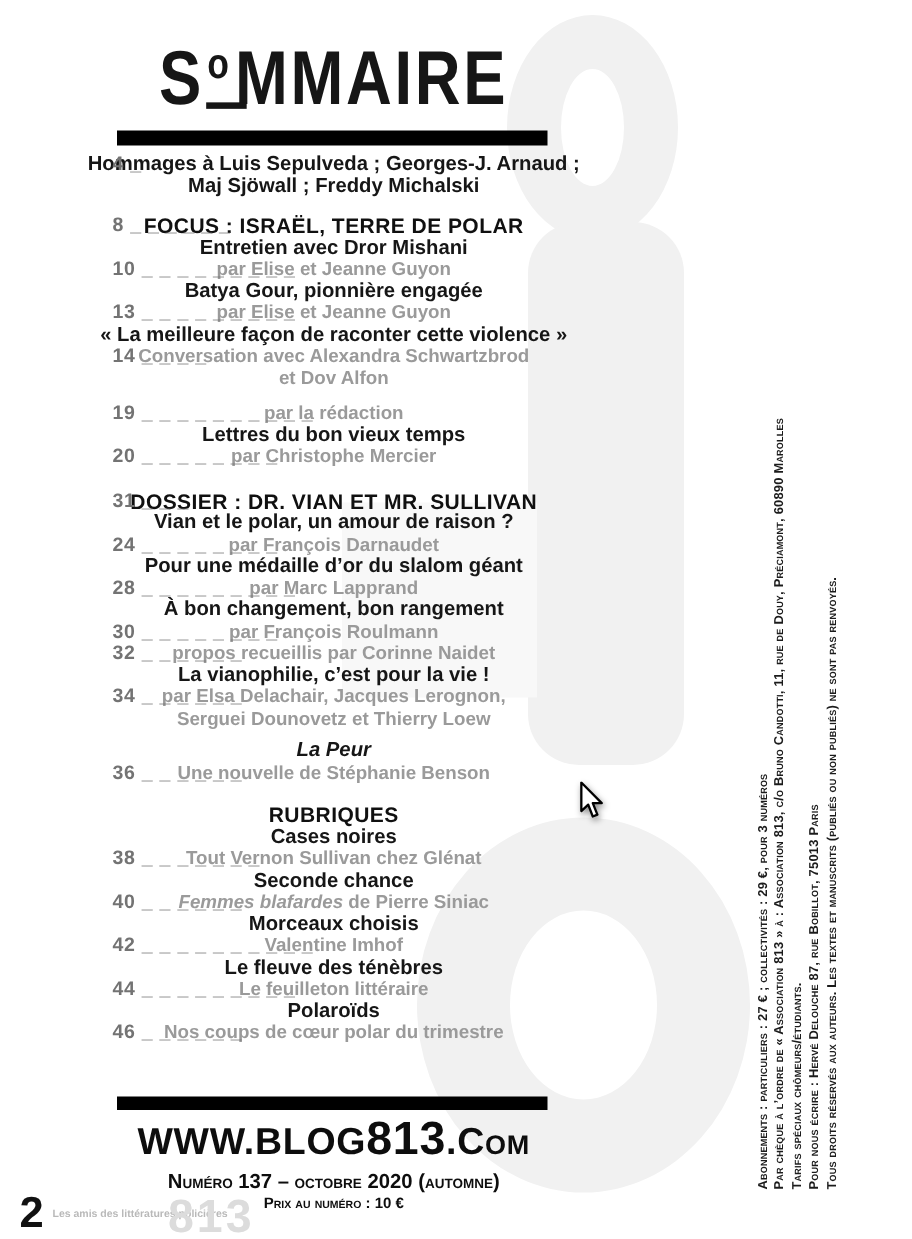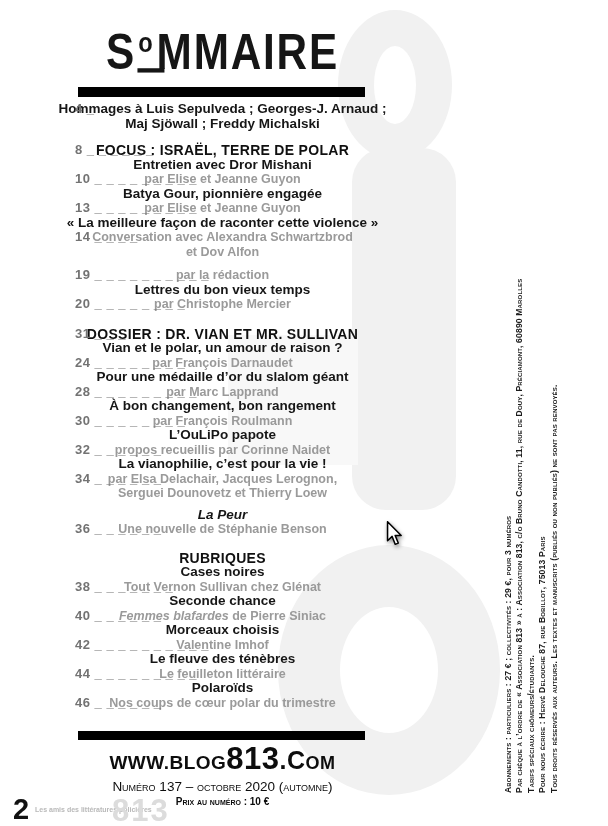--- a/index.html
+++ b/index.html
@@ -33,22 +33,22 @@
   .pfx{position:absolute;left:20px;top:0;font-weight:700;font-size:13px;letter-spacing:.5px;color:#737373;}
   .t-bold{font-weight:700;font-size:13.5px;color:#161616;}
   .t-head{font-weight:700;font-size:14px;letter-spacing:.3px;color:#101010;}
   .t-gray{font-weight:700;font-size:12.5px;color:#9a9a9a;}
   .t-italic{font-style:italic;}
   .t-gray i{font-style:italic;}
   .g7{height:7px;} .g9{height:9px;} .g12{height:12px;} .g14{height:14px;} .g15{height:15px;}
   
   .ftr{position:absolute;left:55px;top:744px;width:335px;text-align:center;z-index:2;color:#0d0d0d;}
   .site{font-weight:800;font-variant:small-caps;letter-spacing:.5px;line-height:30px;white-space:nowrap;}
-  .site .s1{font-size:19px;} .site .s2{font-size:31px;} .site .s3{font-size:25px;}
-  .issue{font-weight:400;font-variant:small-caps;font-size:13.5px;line-height:15px;}
+  .site .s1{font-size:25px;} .site .s2{font-size:31px;} .site .s3{font-size:25px;}
+  .issue{font-weight:700;font-variant:small-caps;font-size:13.5px;line-height:15px;}
   .price{font-weight:700;font-variant:small-caps;font-size:10px;line-height:15px;}
   
   .sidebar{
     position:absolute;left:503px;top:793px;width:575px;z-index:2;
     transform:rotate(-90deg);transform-origin:0 0;
   }
   .sb-line{
     font-size:8.6px;font-weight:700;font-variant:small-caps;letter-spacing:.15px;
     line-height:11.4px;color:#1b1b1b;white-space:nowrap;
   }
@@ -89,21 +89,20 @@
   <div class="tl t-bold"><span>Lettres du bon vieux temps</span></div>
   <div class="tl t-gray"><span class="pfx">20 _ _ _ _ _ _ _ _</span><span>par Christophe Mercier</span></div>
   <div class="g15"></div>
   <div class="tl t-head"><span class="pfx">31 _ _ _</span><span>DOSSIER : DR. VIAN ET MR. SULLIVAN</span></div>
   <div class="tl t-bold"><span>Vian et le polar, un amour de raison ?</span></div>
   <div class="tl t-gray"><span class="pfx">24 _ _ _ _ _ _ _ _</span><span>par François Darnaudet</span></div>
   <div class="tl t-bold"><span>Pour une médaille d’or du slalom géant</span></div>
   <div class="tl t-gray"><span class="pfx">28 _ _ _ _ _ _ _ _ _</span><span>par Marc Lapprand</span></div>
   <div class="tl t-bold"><span>À bon changement, bon rangement</span></div>
   <div class="tl t-gray"><span class="pfx">30 _ _ _ _ _ _ _ _</span><span>par François Roulmann</span></div>
-  <div class="tl t-bold"><span>L’OuLiPo papote</span></div>
   <div class="tl t-gray"><span class="pfx">32 _ _ _ _ _ _</span><span>propos recueillis par Corinne Naidet</span></div>
   <div class="tl t-bold"><span>La vianophilie, c’est pour la vie !</span></div>
   <div class="tl t-gray"><span class="pfx">34 _ _ _ _ _ _</span><span>par Elsa Delachair, Jacques Lerognon,</span></div>
   <div class="tl t-gray"><span>Serguei Dounovetz et Thierry Loew</span></div>
   <div class="g7"></div>
   <div class="tl t-bold t-italic"><span>La Peur</span></div>
   <div class="tl t-gray"><span class="pfx">36 _ _ _ _ _ _</span><span>Une nouvelle de Stéphanie Benson</span></div>
   <div class="g14"></div>
   <div class="tl t-head"><span>RUBRIQUES</span></div>
   <div class="tl t-bold"><span>Cases noires</span></div>

